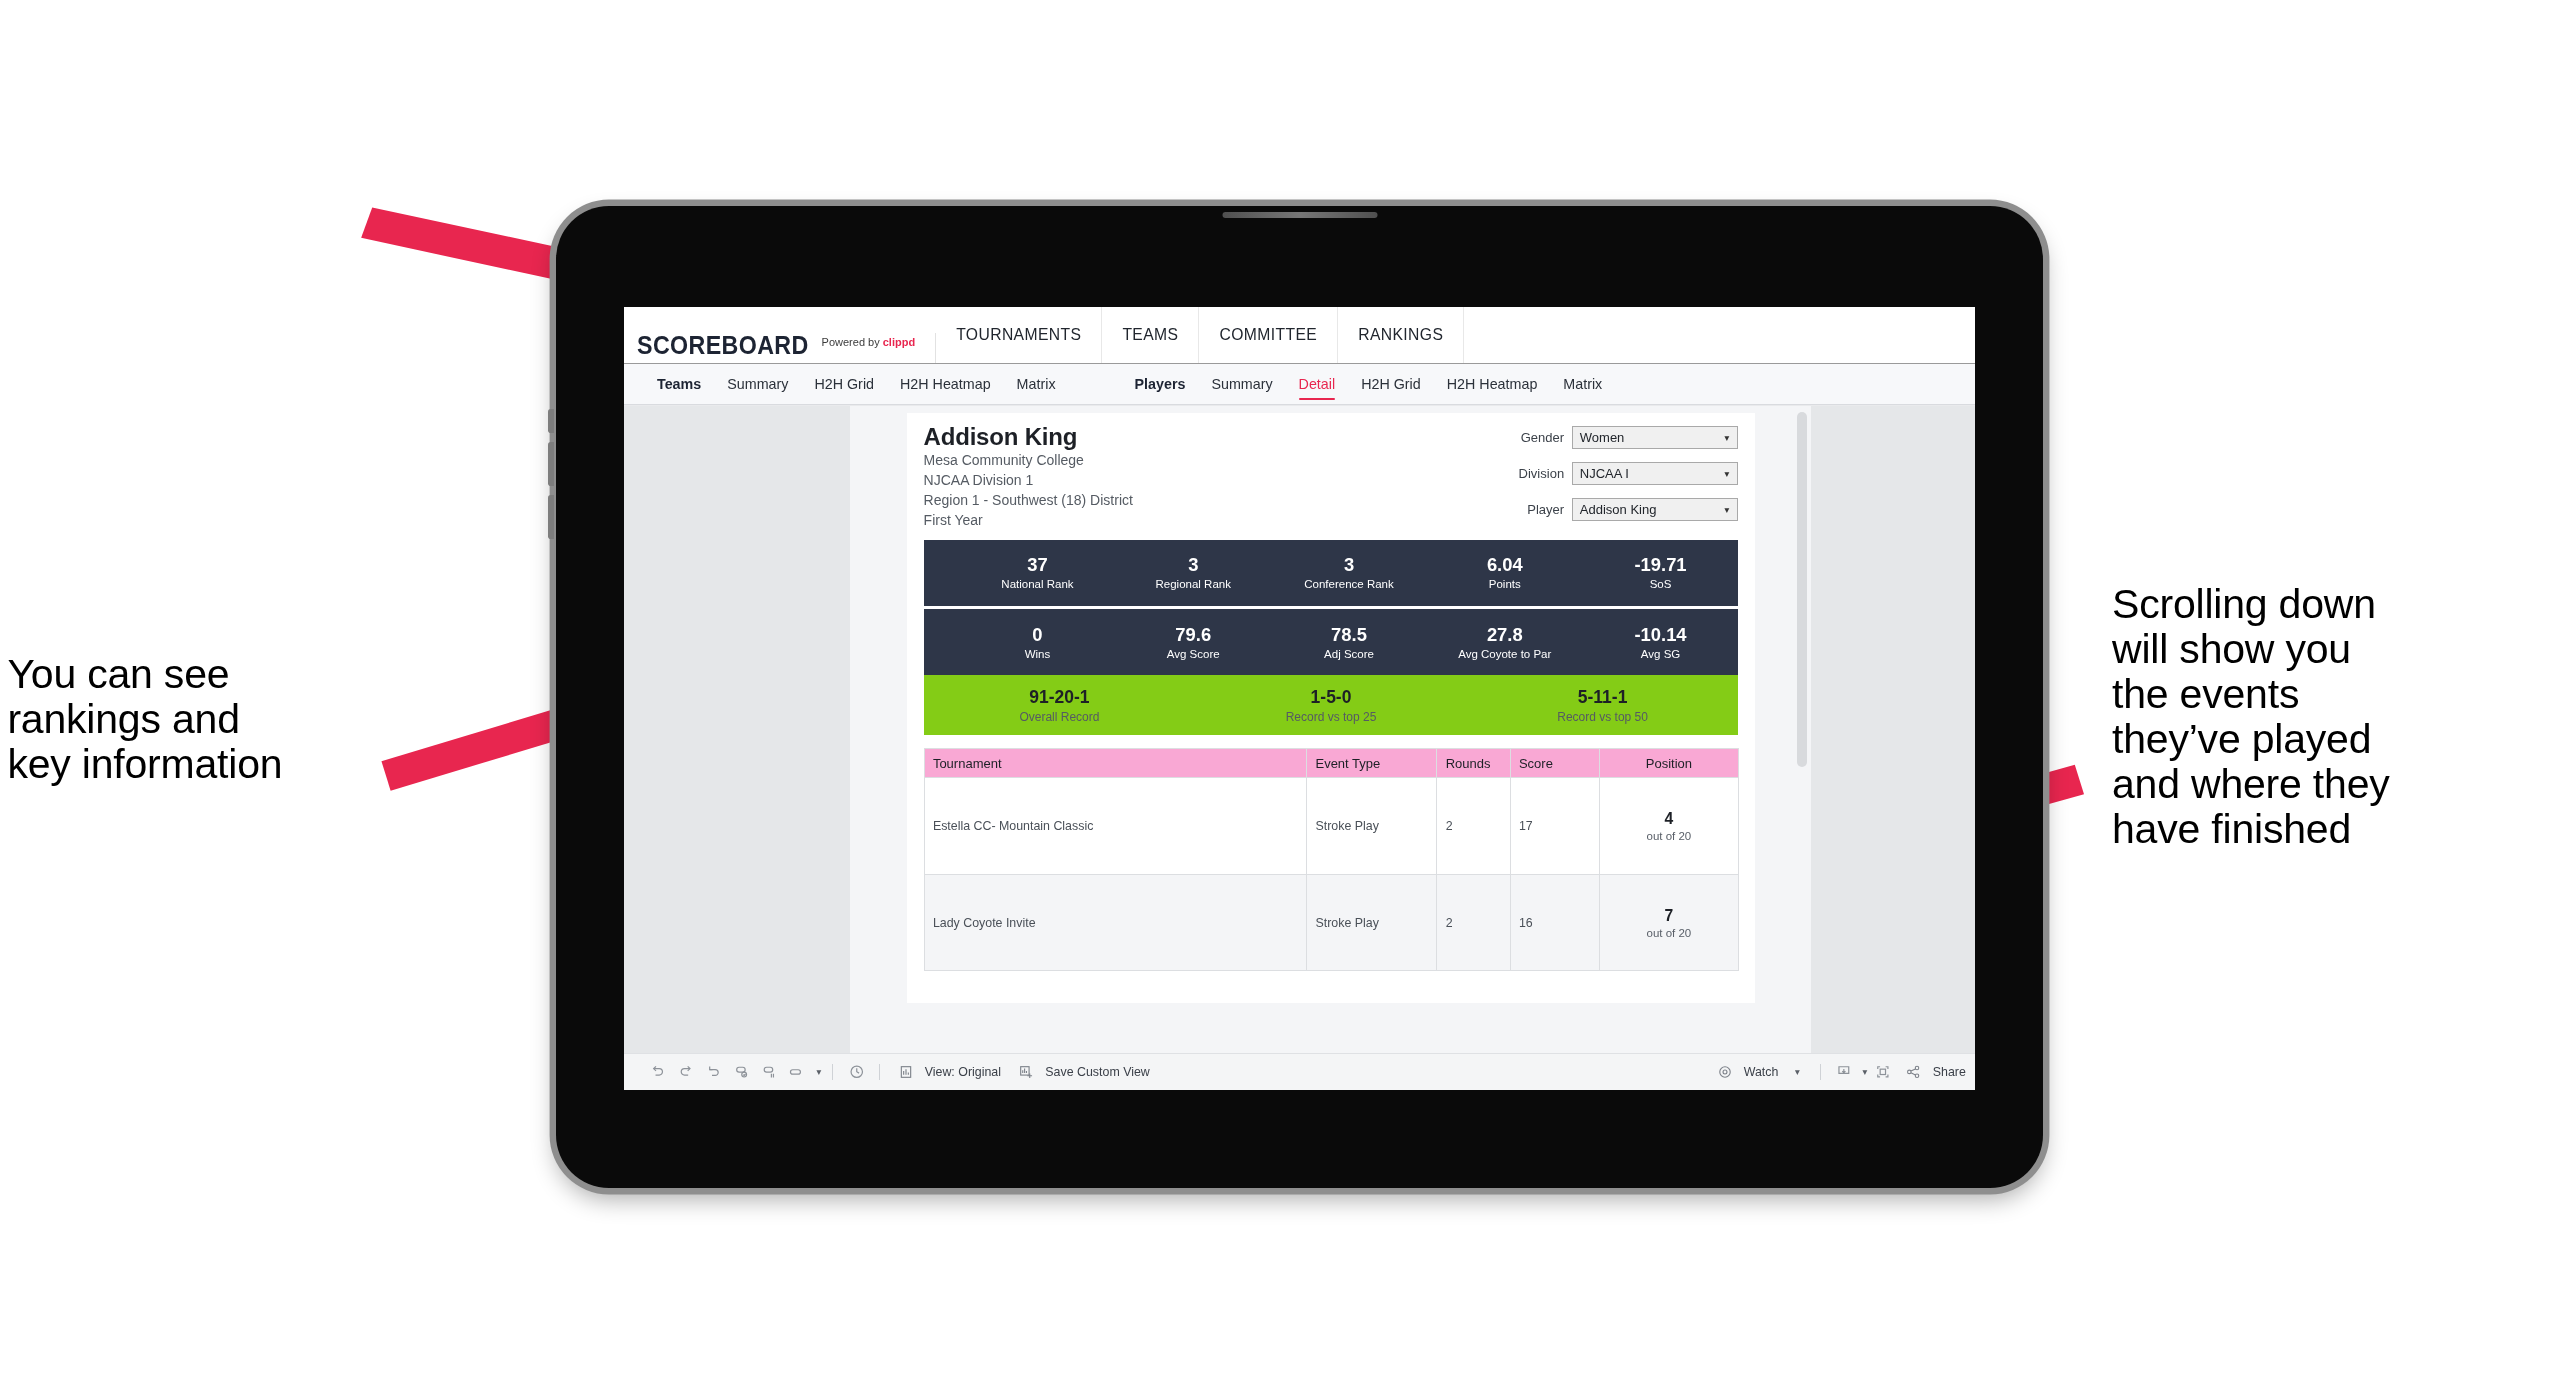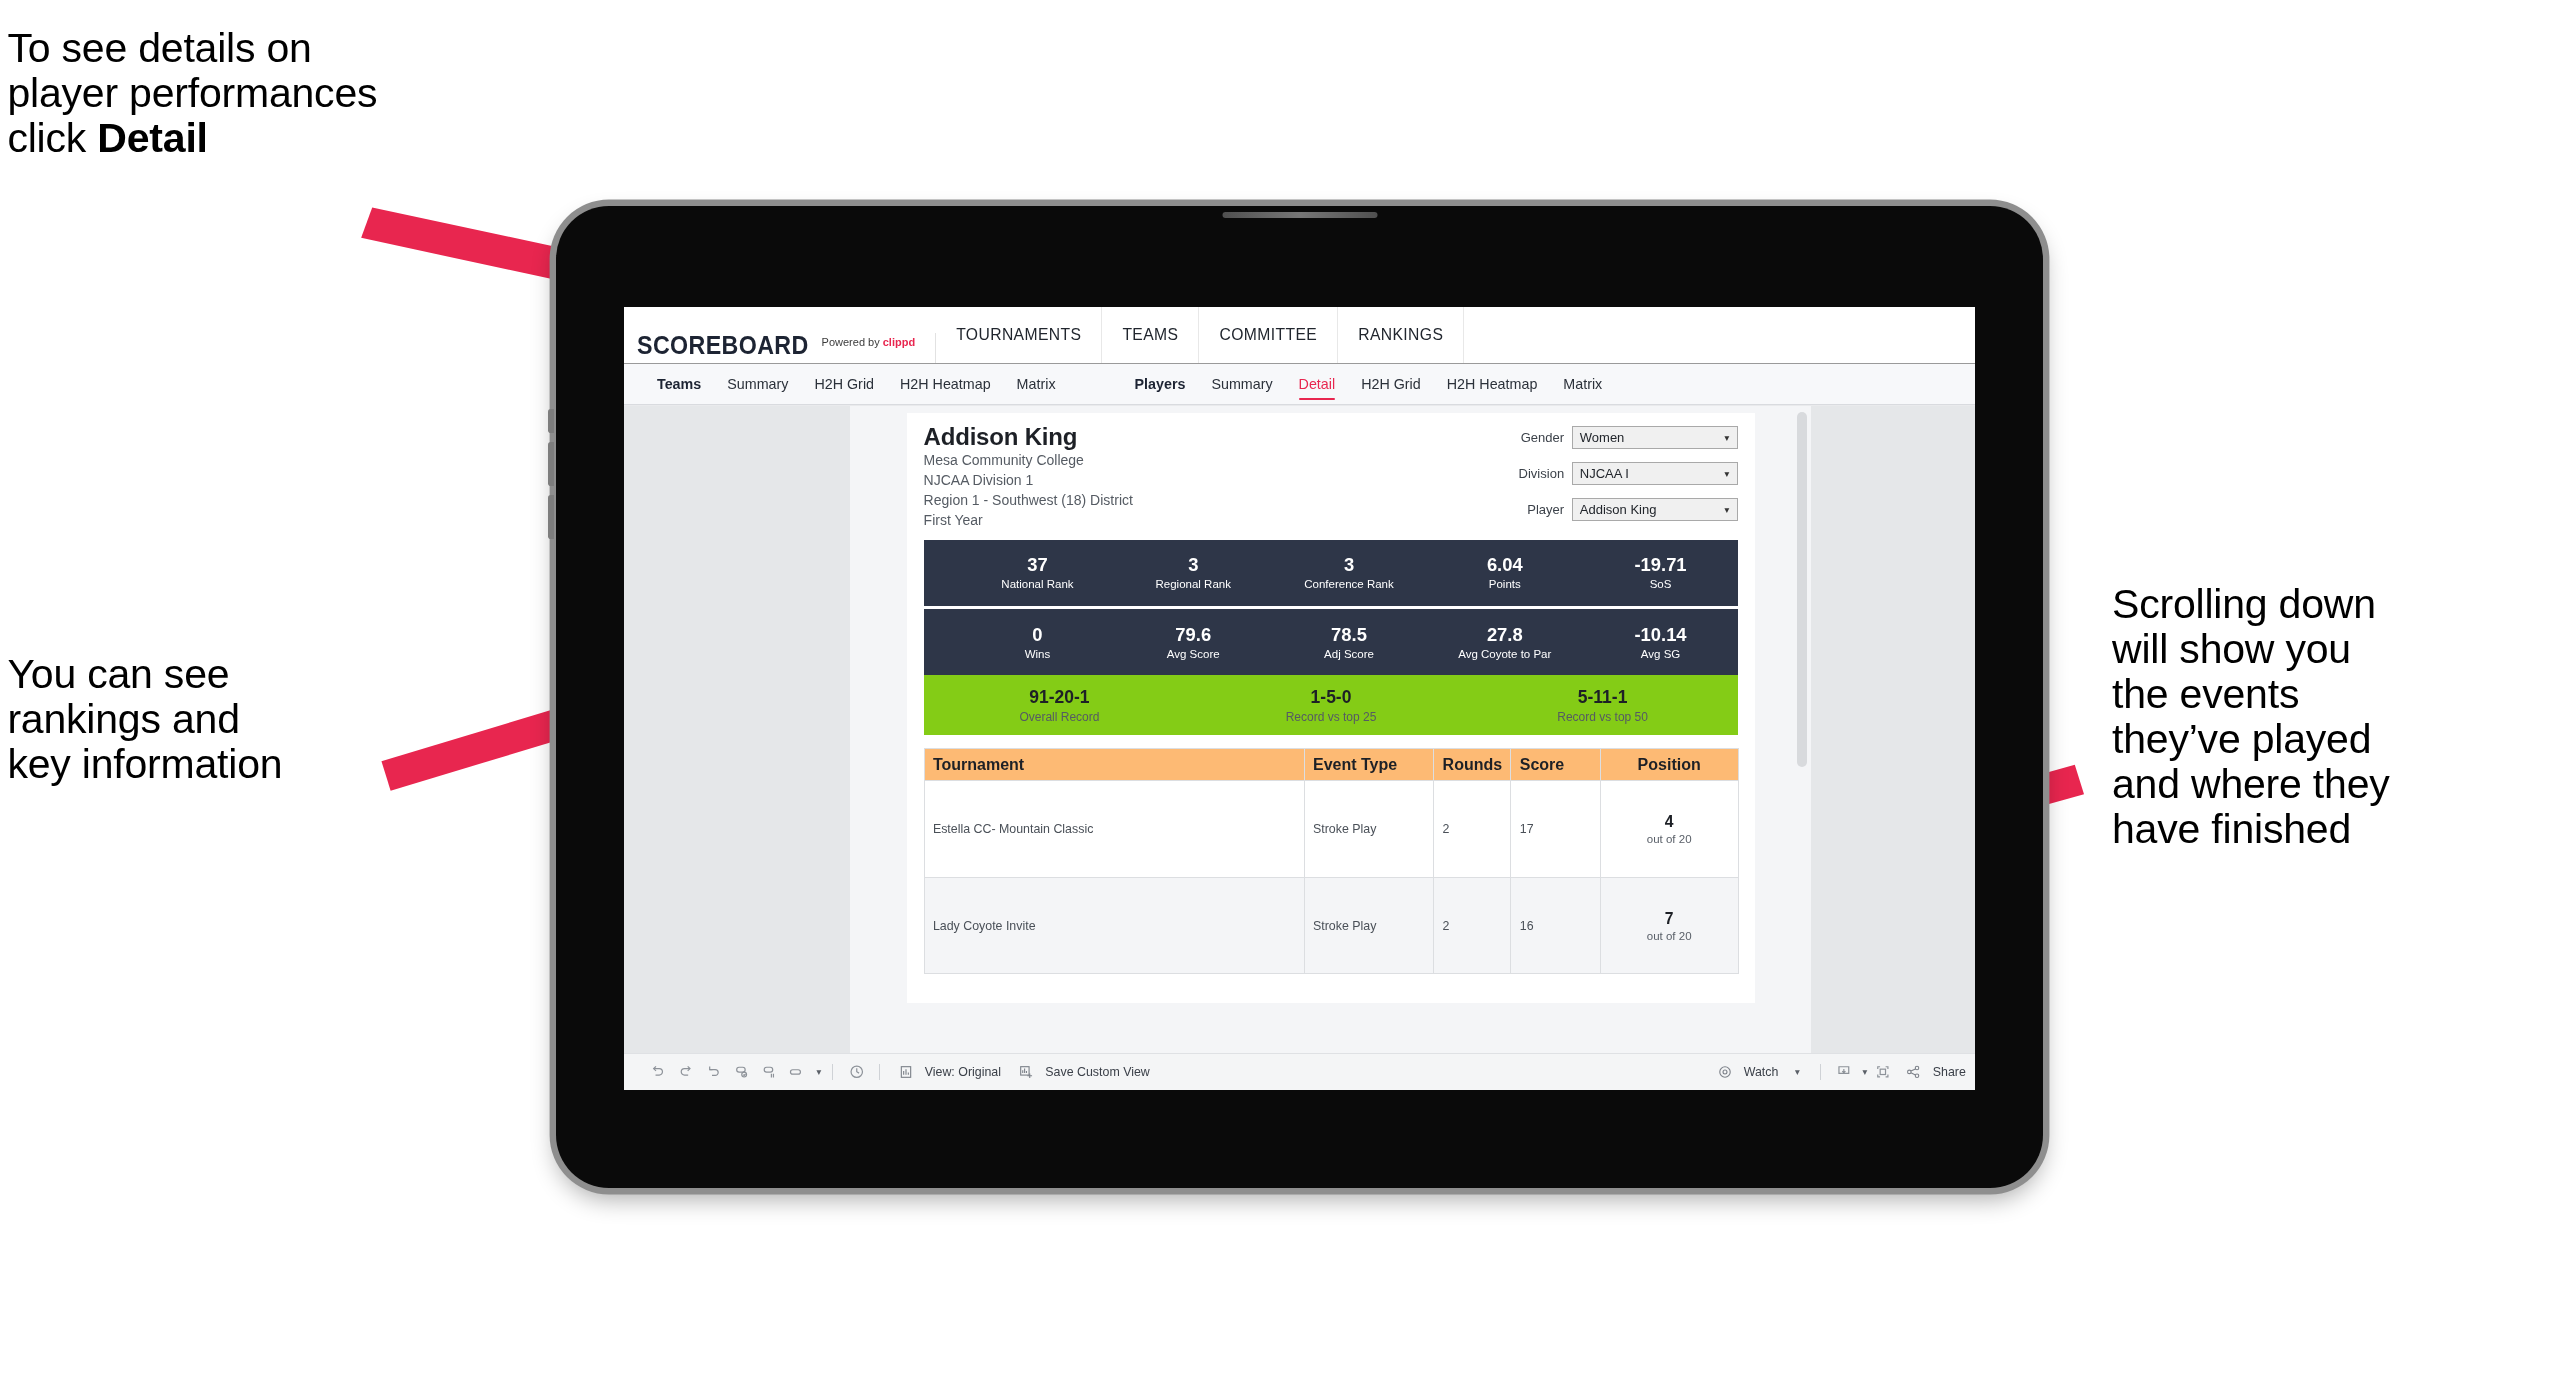--- a/index.html
+++ b/index.html
@@ -186,22 +186,22 @@
     background:#84cc16;
   }
   .rec{flex:1;text-align:center;}
   .rec .v{font-size:17.5px;font-weight:700;color:#1d2026;line-height:1.1;}
   .rec .l{font-size:12px;color:#555b63;margin-top:2.8px;}
 
   
   .tbl{margin:13px 16.6px 0 16.6px;border-collapse:collapse;width:calc(100% - 33px);}
   .tbl th{
     border:0.9px solid #dcdee1;
-    font-size:16px;font-weight:700;color:#1d2026;
-    text-align:left;padding:6.4px 8.3px;background:#fdba74;
+    font-size:13px;font-weight:400;color:#1d2026;
+    text-align:left;padding:6.4px 8.3px;background:#f9a8d4;
     vertical-align:middle;
   }
   .tbl th.pos{text-align:center;}
   .tbl td{
     border:0.9px solid #dcdee1;
     font-size:12.4px;color:#4a5058;
     padding:8.3px;height:79px;vertical-align:middle;background:#fff;
   }
   .tbl tr.alt td{background:#f4f5f7;}
   .tbl td.posc{text-align:center;padding:0;}
@@ -234,23 +234,20 @@
   }
   .tb-item .gl{color:#7d828a;display:flex;align-items:center;}
   .tb-flex{flex:1;}
   .mini-caret{font-size:8.3px;color:#5b6068;margin-left:2.8px;}
 </style>
 </head>
 <body>
 
 <div class="stage">
 
-  <div class="annot" id="annot-top"><span>To see details on
-player performances
-click </span><b>Detail</b></div>
 
   <div class="annot" id="annot-left">You can see
 rankings and
 key information</div>
 
   <div class="annot" id="annot-right">Scrolling down
 will show you
 the events
 they’ve played
 and where they

